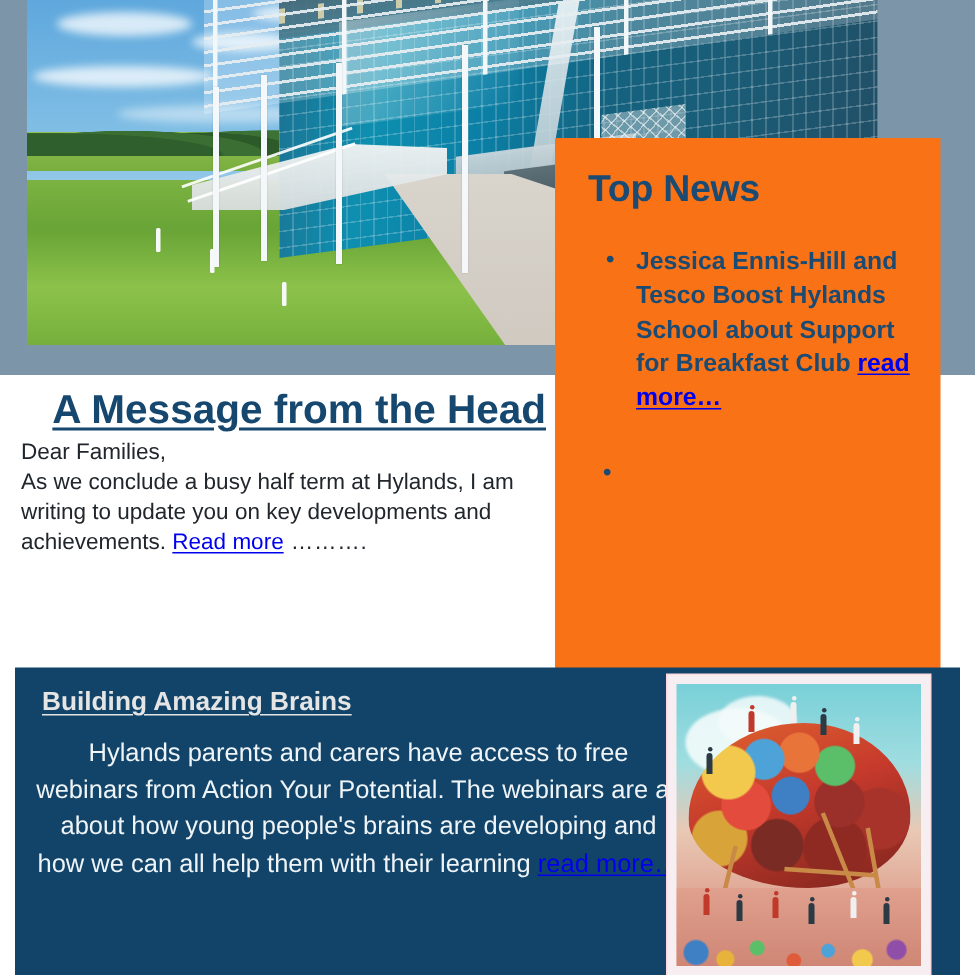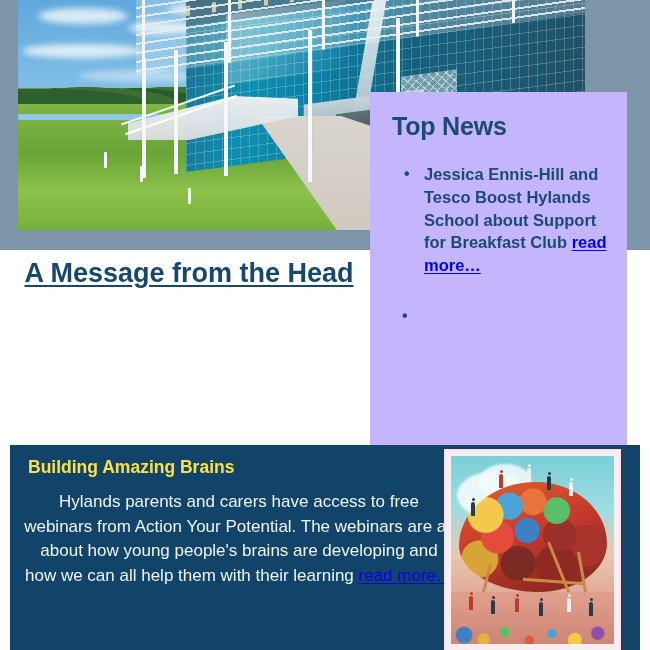--- a/index.html
+++ b/index.html
@@ -164,21 +164,21 @@
   }
   .bollard {
     position:absolute; width:3px; height:16px; background:#f7f9f9; border-radius:1px;
   }
 
   
   .topnews {
     position: absolute;
     left: 370px; top: 92px;
     width: 257px; height: 387px;
-    background: #c4b5fd;
+    background: #f97316;
     padding: 20px 20px 0 20px;
   }
   .topnews h2 {
     color: #1b4a73;
     font-size: 25px;
     font-weight: bold;
     letter-spacing: -0.2px;
     margin: 0 0 22px 2px;
   }
   .news-list { list-style: none; }
@@ -209,21 +209,21 @@
     left: 0; top: 250px;
     width: 370px; height: 190px;
     background: #ffffff;
     padding: 8px 6px 0 14px;
   }
   .head-msg h2 {
     color: #16476f;
     font-size: 27px;
     font-weight: bold;
     line-height: 1.12;
-    text-align: center;
+    text-align: right;
     text-decoration: underline;
     text-underline-offset: 3px;
     margin: 0 0 4px 0;
   }
   .head-body {
     color: #20262b;
     font-size: 15px;
     line-height: 1.33;
   }
   .head-body .rm {
@@ -234,23 +234,24 @@
 
   
   .brains {
     position: absolute;
     left: 10px; top: 445px;
     width: 630px; height: 205px;
     background: #124469;
     padding: 10px 14px 0 14px;
   }
   .brains h3 {
-    color: #fde047;
+    color: #e5e5e5;
     font-size: 17.5px;
     font-weight: bold;
+    text-decoration: underline;
     text-underline-offset: 3px;
     margin: 2px 0 12px 4px;
   }
   .brains-text {
     width: 430px;
     color: #eef4f7;
     font-size: 17px;
     line-height: 1.45;
     text-align: center;
   }
@@ -392,20 +393,24 @@
       </li>
 
       <li class="news-item news-item-2">
         <span class="bullet">•</span>
       </li>
     </ul>
   </div>
 
   <div class="head-msg">
     <h2>A Message from the Head</h2>
+    <div class="head-body">
+      <span>Dear Families,</span><br>
+      <span>As we conclude a busy half term at Hylands, I am writing to update you on key developments and achievements. </span><a class="rm" href="#">Read more</a><span class="dots"> ……….</span>
+    </div>
   </div>
 
   <div class="brains">
     <h3>Building Amazing Brains</h3>
     <div class="brains-text">
       <span>Hylands parents and carers have access to free webinars from Action Your Potential. The webinars are all about how young people's brains are developing and how we can all help them with their learning </span><a class="rm" href="#">read more…</a>
     </div>
 
     <div class="brain-frame">
       <div class="brain-img">

